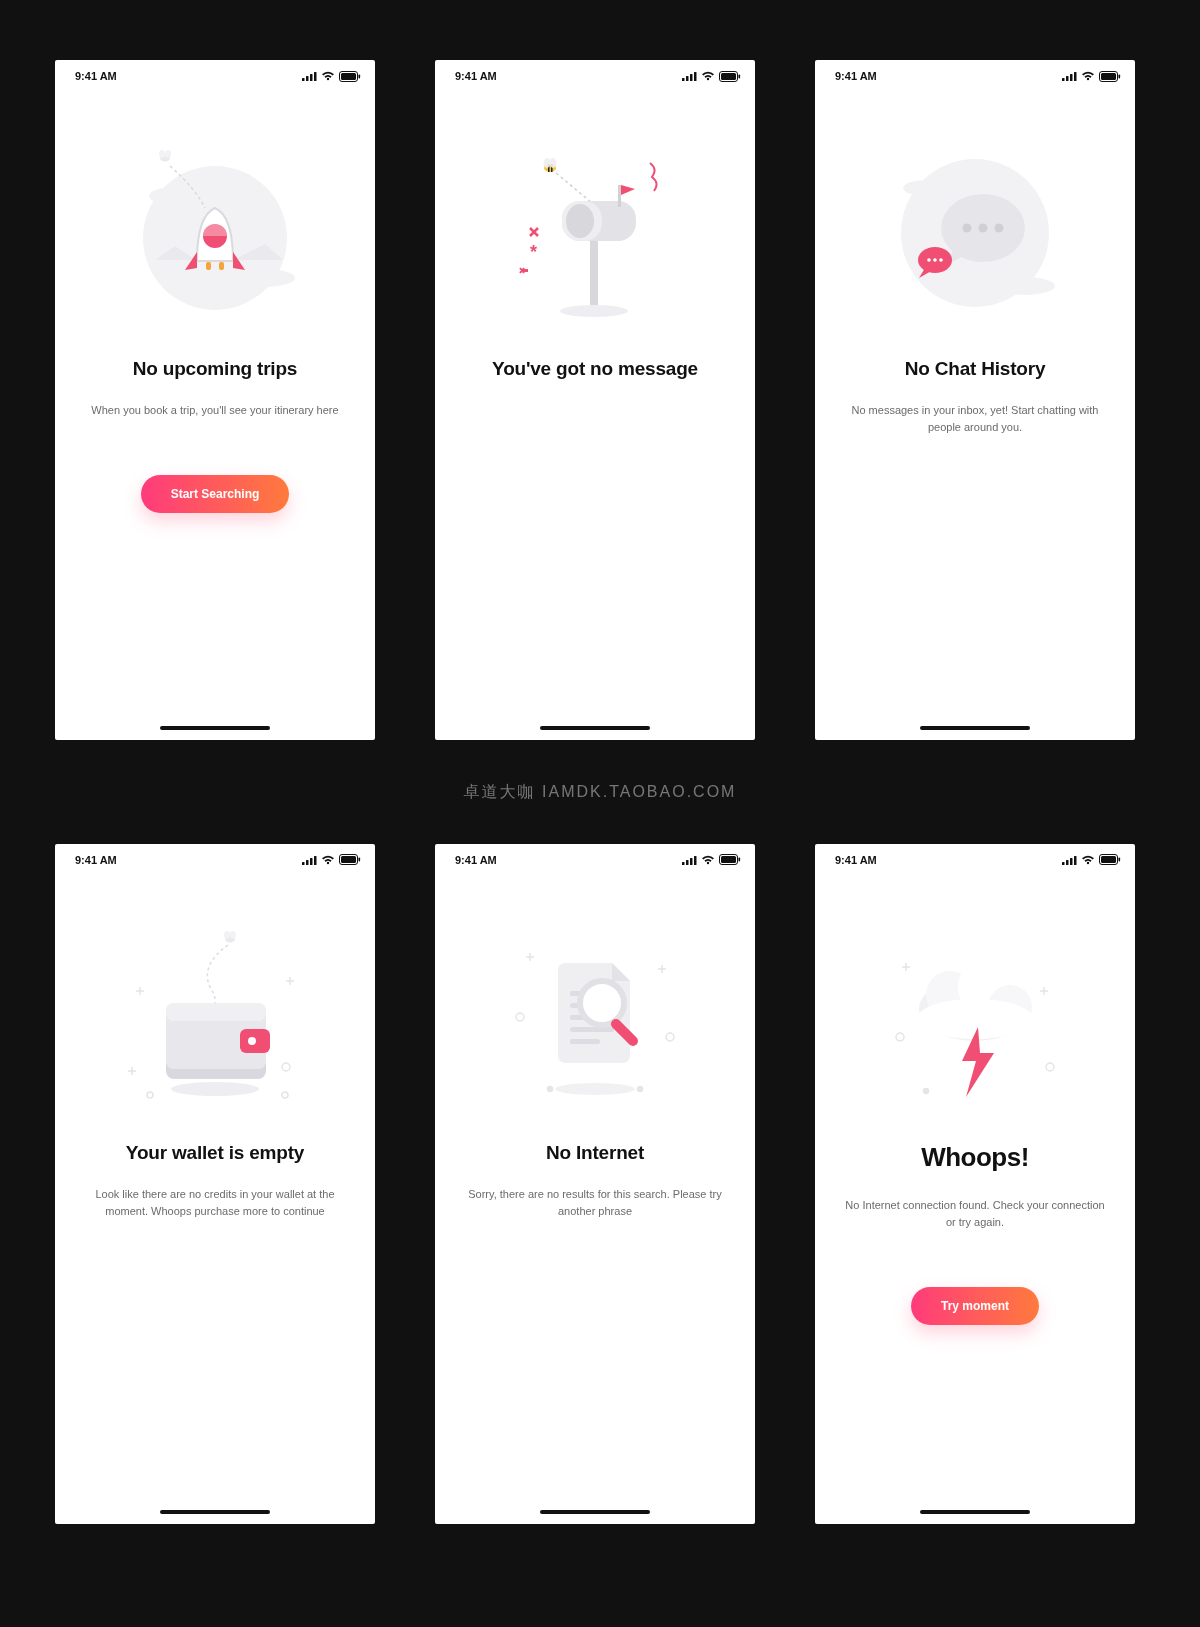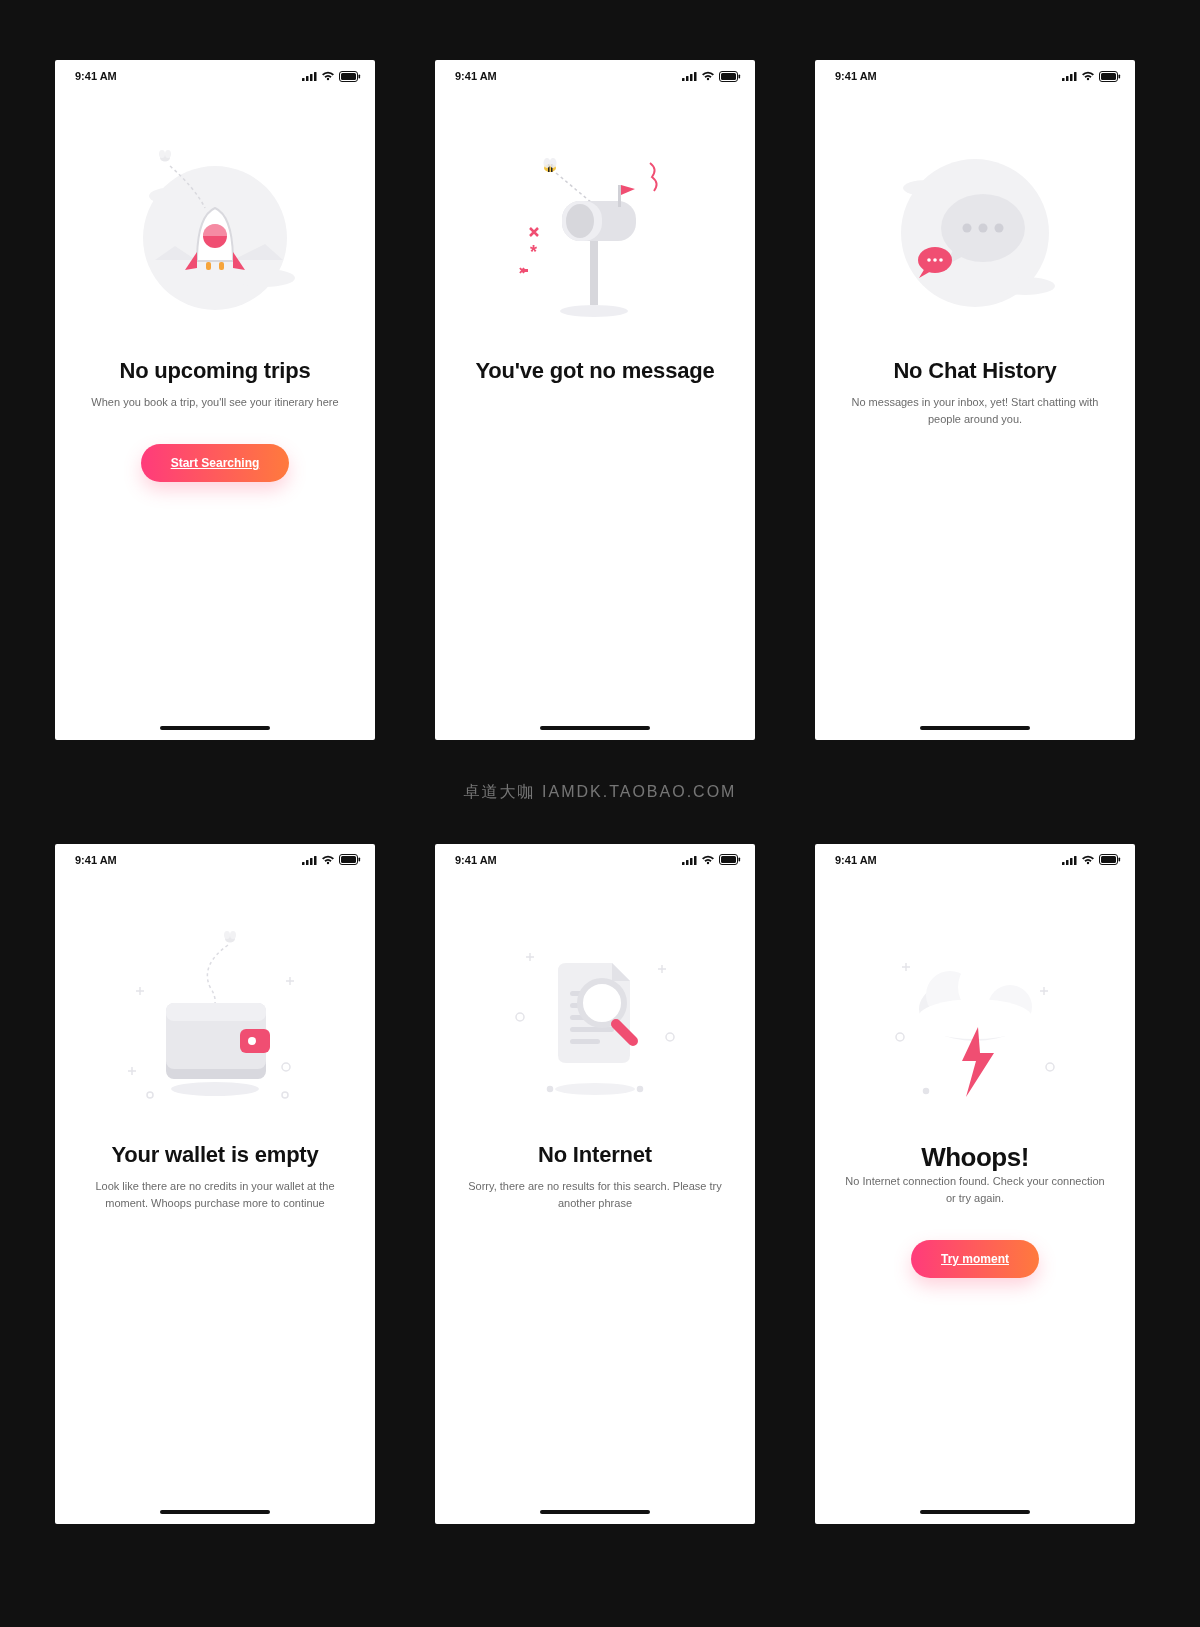--- a/index.html
+++ b/index.html
@@ -51,54 +51,54 @@
   }
   .illus {
     width: 220px;
     height: 210px;
     display: flex;
     align-items: center;
     justify-content: center;
     margin-bottom: 20px;
   }
   .title {
-    font-size: 22px;
+    font-size: 19px;
     font-weight: 700;
     color: #111;
     margin-bottom: 10px;
     letter-spacing: -0.2px;
   }
   .title-large {
     font-size: 26px;
     font-weight: 800;
     color: #111;
+    margin-bottom: 12px;
     letter-spacing: -0.5px;
   }
   .subtitle {
     font-size: 11px;
     line-height: 1.55;
     color: #6b6b6b;
     max-width: 260px;
-    margin: 0 auto;
+    margin: 12px auto;
   }
   .cta {
-    margin-top: 33px;
+    margin-top: 44px;
     display: inline-flex;
     align-items: center;
     justify-content: center;
     padding: 12px 30px;
     border-radius: 999px;
     background: linear-gradient(90deg, #ff3b7b 0%, #ff7a3d 100%);
     color: #fff;
     font-size: 12px;
     font-weight: 600;
     border: none;
     cursor: pointer;
     box-shadow: 0 8px 18px rgba(255, 80, 120, 0.25);
-    text-decoration: underline;
   }
   
   .home-indicator {
     position: absolute;
     bottom: 10px;
     left: 50%;
     transform: translateX(-50%);
     width: 110px;
     height: 4px;
     border-radius: 4px;

